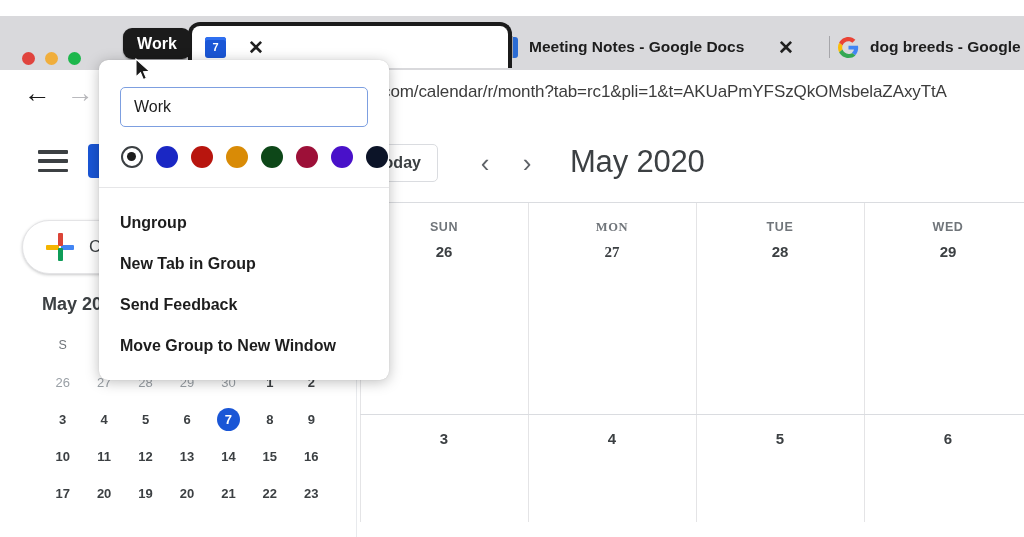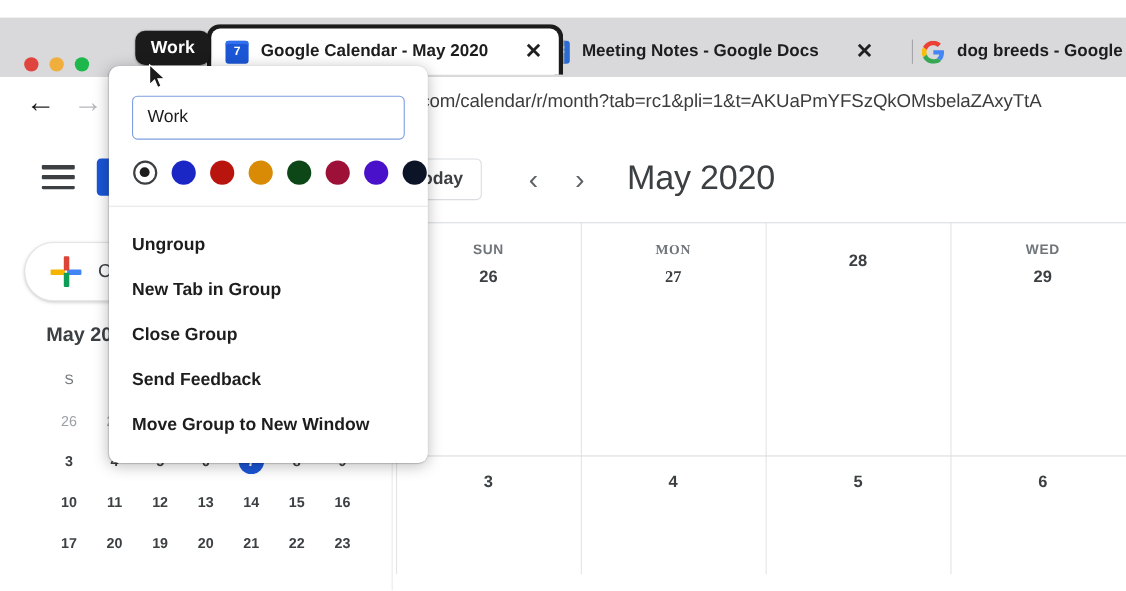--- a/index.html
+++ b/index.html
@@ -443,21 +443,20 @@
   </div>
 
   <div id="tab-group-chip">
     <span class="chip-label">Work</span>
   </div>
 
   <div id="tab-active">
     <span class="tab-favicon fav-calendar">
       <span>7</span>
     </span>
-    <span class="tab-title">Google Calendar - May 2020</span>
     <span class="tab-close">✕</span>
   </div>
 
   <div class="tab-sep" id="sep-docs"></div>
   <div class="tab-inactive" id="tab-docs">
     <span class="tab-favicon fav-docs">
       <span class="doc-lines">
           <i></i>
           <i></i>
           <i></i>
@@ -578,20 +577,21 @@
           <div class="mg-daynum2">3</div>
         </div>
         <div class="mg-daycell" style="left: 168px; top: 18px; width: 168px; font-family: Liberation Serif, serif;">
           <div class="mg-dow">MON</div>
           <div class="mg-daynum">27</div>
         </div>
         <div class="mg-daycell" style="left: 168px; top: 228px; width: 168px;">
           <div class="mg-daynum2">4</div>
         </div>
         <div class="mg-daycell" style="left: 336px; top: 18px; width: 168px;">
+          <div class="mg-dow">TUE</div>
           <div class="mg-daynum">28</div>
         </div>
         <div class="mg-daycell" style="left: 336px; top: 228px; width: 168px;">
           <div class="mg-daynum2">5</div>
         </div>
         <div class="mg-daycell" style="left: 504px; top: 18px; width: 168px;">
           <div class="mg-dow">WED</div>
           <div class="mg-daynum">29</div>
         </div>
         <div class="mg-daycell" style="left: 504px; top: 228px; width: 168px;">
@@ -615,23 +615,20 @@
       </div>
     <div id="menu-divider"></div>
     <div id="menu-items">
         <div class="menu-item">
           <span>Ungroup</span>
         </div>
         <div class="menu-item">
           <span>New Tab in Group</span>
         </div>
         <div class="menu-item">
-          <span>Close Group</span>
-        </div>
-        <div class="menu-item">
           <span>Send Feedback</span>
         </div>
         <div class="menu-item">
           <span>Move Group to New Window</span>
         </div>
       </div>
   </div>
 
   <svg id="cursor" viewBox="0 0 18 24">
     <path d="M1 1 L1 19 L5.5 14.8 L8.4 21.6 L11.4 20.3 L8.6 13.7 L14.6 13.4 Z" fill="#1a1a1a" stroke="#ffffff" stroke-width="1.1"></path>

